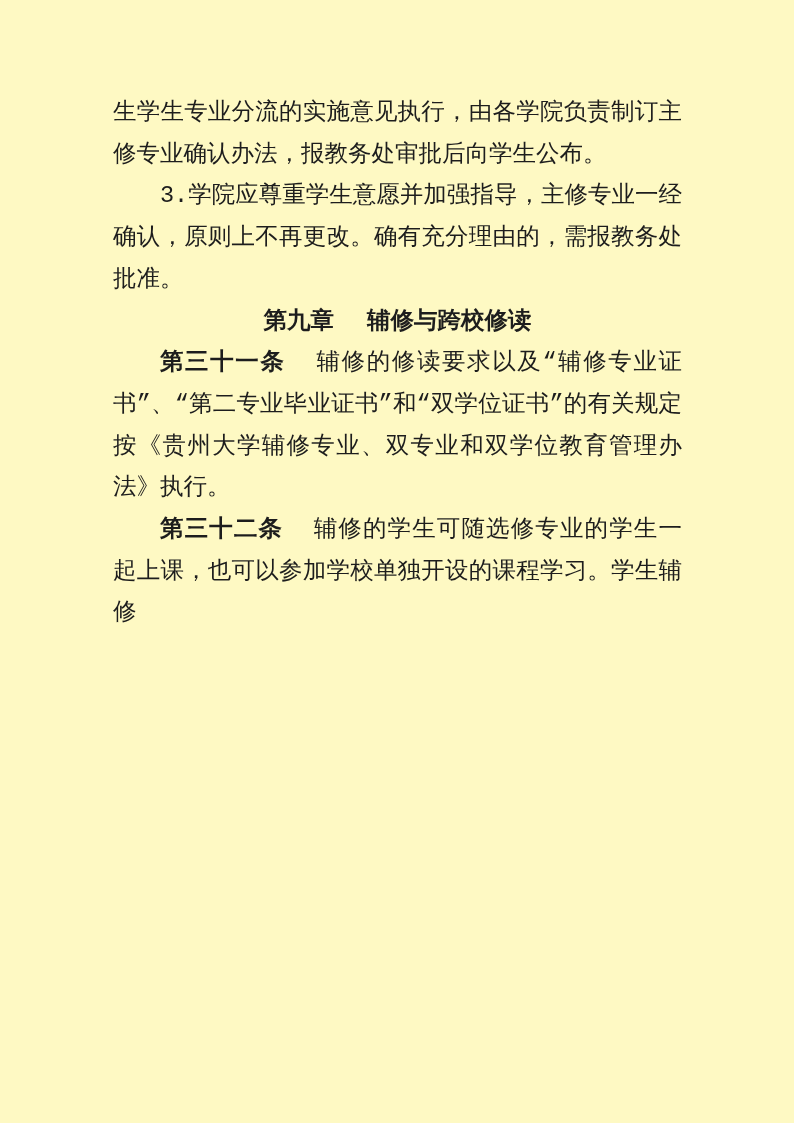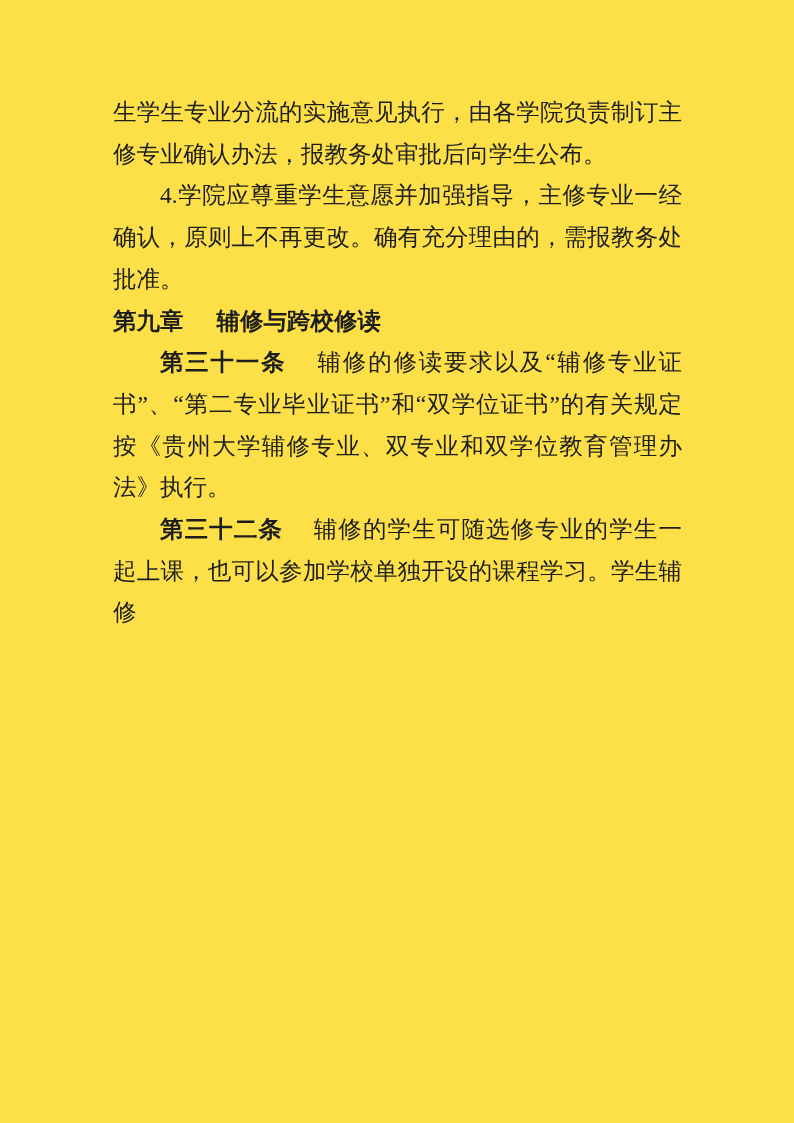--- a/index.html
+++ b/index.html
@@ -6,38 +6,39 @@
     margin: 0;
     padding: 0;
     background: #e8e8e8;
   }
   .page {
     position: relative;
     box-sizing: border-box;
     width: 794px;
     height: 1123px;
     margin: 0 auto;
-    background: #fde047;
+    background: #fef9c3;
     color: #1d1d1d;
-    font-family: Liberation Serif, serif;
+    font-family: Liberation Mono, monospace;
     font-size: 23.5px;
     line-height: 41.7px;
     padding: 92px 112px 0 113px;
     overflow: hidden;
   }
   .para {
     margin: 0;
     text-align: justify;
     text-justify: inter-ideograph;
   }
   .para.indent {
     text-indent: 2em;
   }
   .chapter-heading {
     margin: 0;
+    text-align: center;
     font-weight: bold;
     font-size: 23.5px;
     line-height: 41.7px;
   }
   .chapter-heading .heading-gap {
     display: inline-block;
     width: 1.4em;
   }
   .article-lead {
     font-weight: bold;
@@ -47,21 +48,21 @@
     width: 1.25em;
   }
 </style>
 </head>
 <body>
 
 <div class="page">
 
   <p class="para">生学生专业分流的实施意见执行，由各学院负责制订主修专业确认办法，报教务处审批后向学生公布。</p>
 
-  <p class="para indent">4.学院应尊重学生意愿并加强指导，主修专业一经确认，原则上不再更改。确有充分理由的，需报教务处批准。</p>
+  <p class="para indent">3.学院应尊重学生意愿并加强指导，主修专业一经确认，原则上不再更改。确有充分理由的，需报教务处批准。</p>
 
 
   <h2 class="chapter-heading"><span>第九章</span><span class="heading-gap"></span><span>辅修与跨校修读</span></h2>
 
 
   <p class="para indent"><b class="article-lead">第三十一条</b><span class="lead-gap"></span><span>辅修的修读要求以及“辅修专业证书”、“第二专业毕业证书”和“双学位证书”的有关规定按《贵州大学辅修专业、双专业和双学位教育管理办法》执行。</span></p>
 
   <p class="para indent"><b class="article-lead">第三十二条</b><span class="lead-gap"></span><span>辅修的学生可随选修专业的学生一起上课，也可以参加学校单独开设的课程学习。学生辅修</span></p>
 
 </div>

